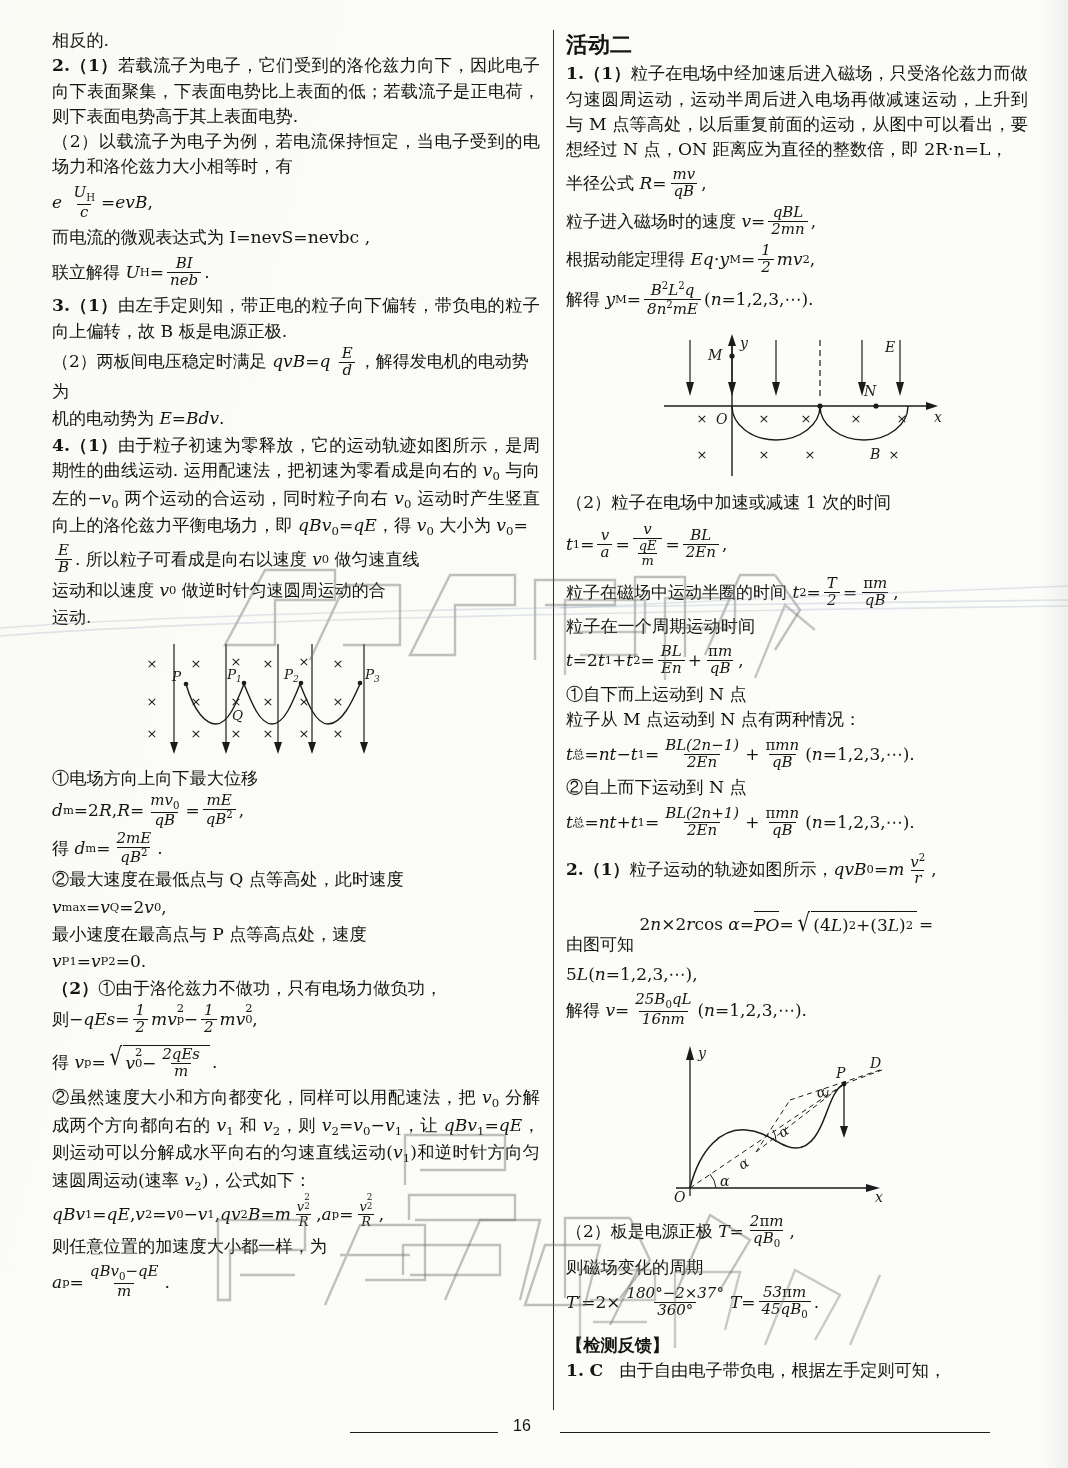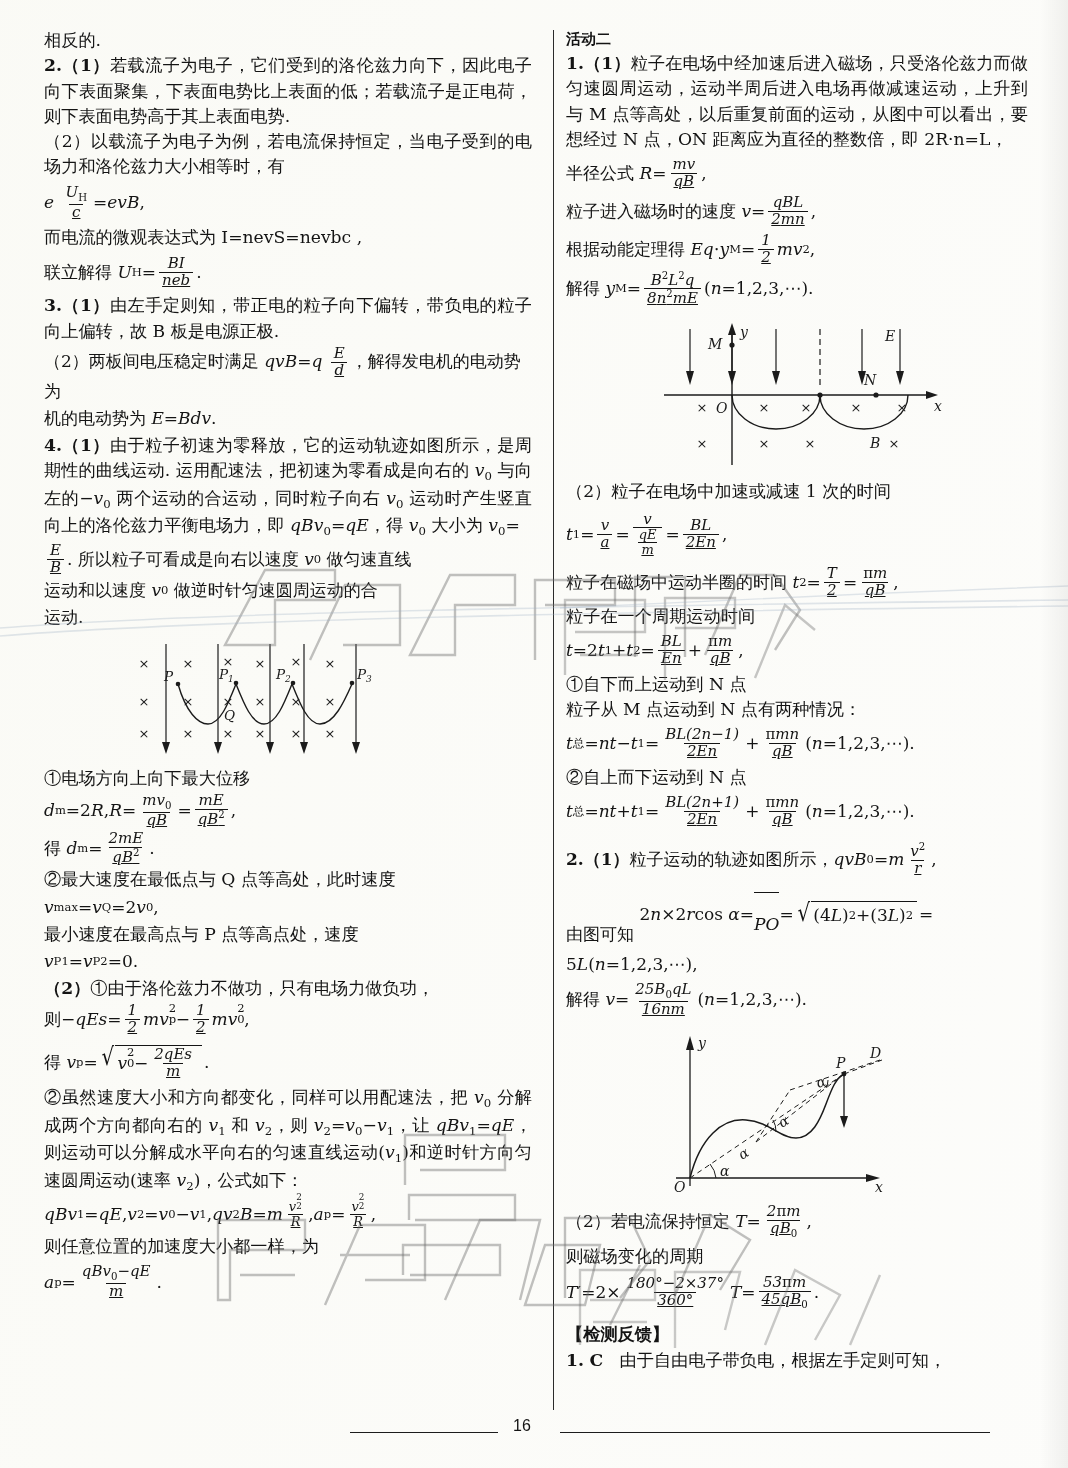--- a/index.html
+++ b/index.html
@@ -9,38 +9,38 @@
     color:#141414;
   }
   .page{position:absolute;inset:0;background:#fdfdfb;}
 
   
   .paper-tint{position:absolute;inset:0;
     background:linear-gradient(105deg,rgba(250,250,245,.9),rgba(252,252,250,.75));
     pointer-events:none;}
 
   .col{position:absolute;top:28px;font-size:17.2px;line-height:1.47;}
-  .col-left{left:44px;width:488px;}
+  .col-left{left:52px;width:488px;}
   .col-right{left:566px;width:462px;}
 
   .divider{position:absolute;left:553px;top:30px;width:1px;height:1380px;background:#2b2b2b;}
 
   p{margin:0 0 0 0;text-align:justify;text-justify:inter-character;}
   .ln{margin:0;}
   .b{font-weight:bold;}
-  .sec-title{font-weight:bold;font-size:15px;margin-bottom:1px;}
+  .sec-title{font-weight:bold;font-size:22px;margin-bottom:1px;}
 
   
   .math{font-style:italic;font-family:"DejaVu Serif","Liberation Serif",serif;}
   .mline{display:flex;align-items:center;flex-wrap:wrap;margin:5px 0;font-size:17px;}
   .mline.tight{margin:2px 0;}
   .frac{display:inline-flex;flex-direction:column;align-items:center;vertical-align:middle;
         margin:0 3px;font-style:italic;line-height:1.06;}
   .frac > .num{padding:0 3px;font-size:15px;}
-  .frac > .den{padding:0 3px;font-size:15px;border-top:1.2px solid #141414;text-decoration:underline;}
+  .frac > .den{padding:0 3px;font-size:15px;border-top:1.2px solid #141414;}
   .frac.sm > .num,.frac.sm > .den{font-size:13px;}
   sub{font-size:.68em;font-style:normal;}
   sup{font-size:.68em;font-style:normal;}
   .up{font-style:normal;}
   .sqrt{display:inline-flex;align-items:stretch;margin:0 2px;}
   .sqrt .rad{font-size:1.45em;line-height:1;transform:scaleX(.8);}
   .sqrt .body{border-top:1.2px solid #141414;padding:1px 4px 0 2px;display:inline-flex;align-items:center;}
 
   .fig{margin:8px 0 6px 0;position:relative;}
   .fig svg{display:block;}
@@ -568,21 +568,21 @@
         <span class="math">m</span>
       <span class="frac">
           <span class="num"><span class="math">v</span><sup>2</sup></span>
           <span class="den"><span class="math">r</span></span>
         </span>
         <span>,</span>
     </div>
 
     <div class="mline">
       <span style="font-style:normal;margin-top:40px;">由图可知&nbsp;</span>2<span class="math">n</span>×2<span class="math">r</span><span style="font-style:normal;">cos</span>&nbsp;<span class="math">α</span><span>=</span>
-      <span style="border-top:1.2px solid #141414;padding-top:19px;"><span class="math">PO</span></span><span>=</span>
+      <span style="border-top:1.2px solid #141414;padding-top:1px;"><span class="math">PO</span></span><span>=</span>
       <span class="sqrt">
           <span class="rad">√</span>
           <span class="body">(4<span class="math">L</span>)<sup>2</sup>+(3<span class="math">L</span>)<sup>2</sup></span>
         </span><span>=</span>
     </div>
     <div class="mline tight">
       5<span class="math">L</span><span>(</span><span class="math">n</span><span>=1,2,3,⋯),</span>
     </div>
 
     <div class="mline">
@@ -630,21 +630,21 @@
           <text x="240" y="32">D</text>
           <text x="90" y="150">α</text>
           <text x="112" y="134" transform="rotate(-32 112 134)">α</text>
           <text x="152" y="102" transform="rotate(-32 152 102)">α</text>
           <text x="188" y="62" transform="rotate(-18 188 62)">α</text>
         </g>
       </svg>
     </div>
 
     <div class="mline">
-      <span>（2）</span><span>若电流保持恒定</span>&nbsp;
+      <span>（2）</span><span>板是电源正极</span>&nbsp;
       <span class="math">T</span><span>=</span>
       <span class="frac">
           <span class="num">2<span class="up">π</span><span class="math">m</span></span>
           <span class="den"><span class="math">qB</span><sub>0</sub></span>
         </span><span>,</span>
     </div>
 
     <p class="ln">则磁场变化的周期</p>
 
     <div class="mline">

